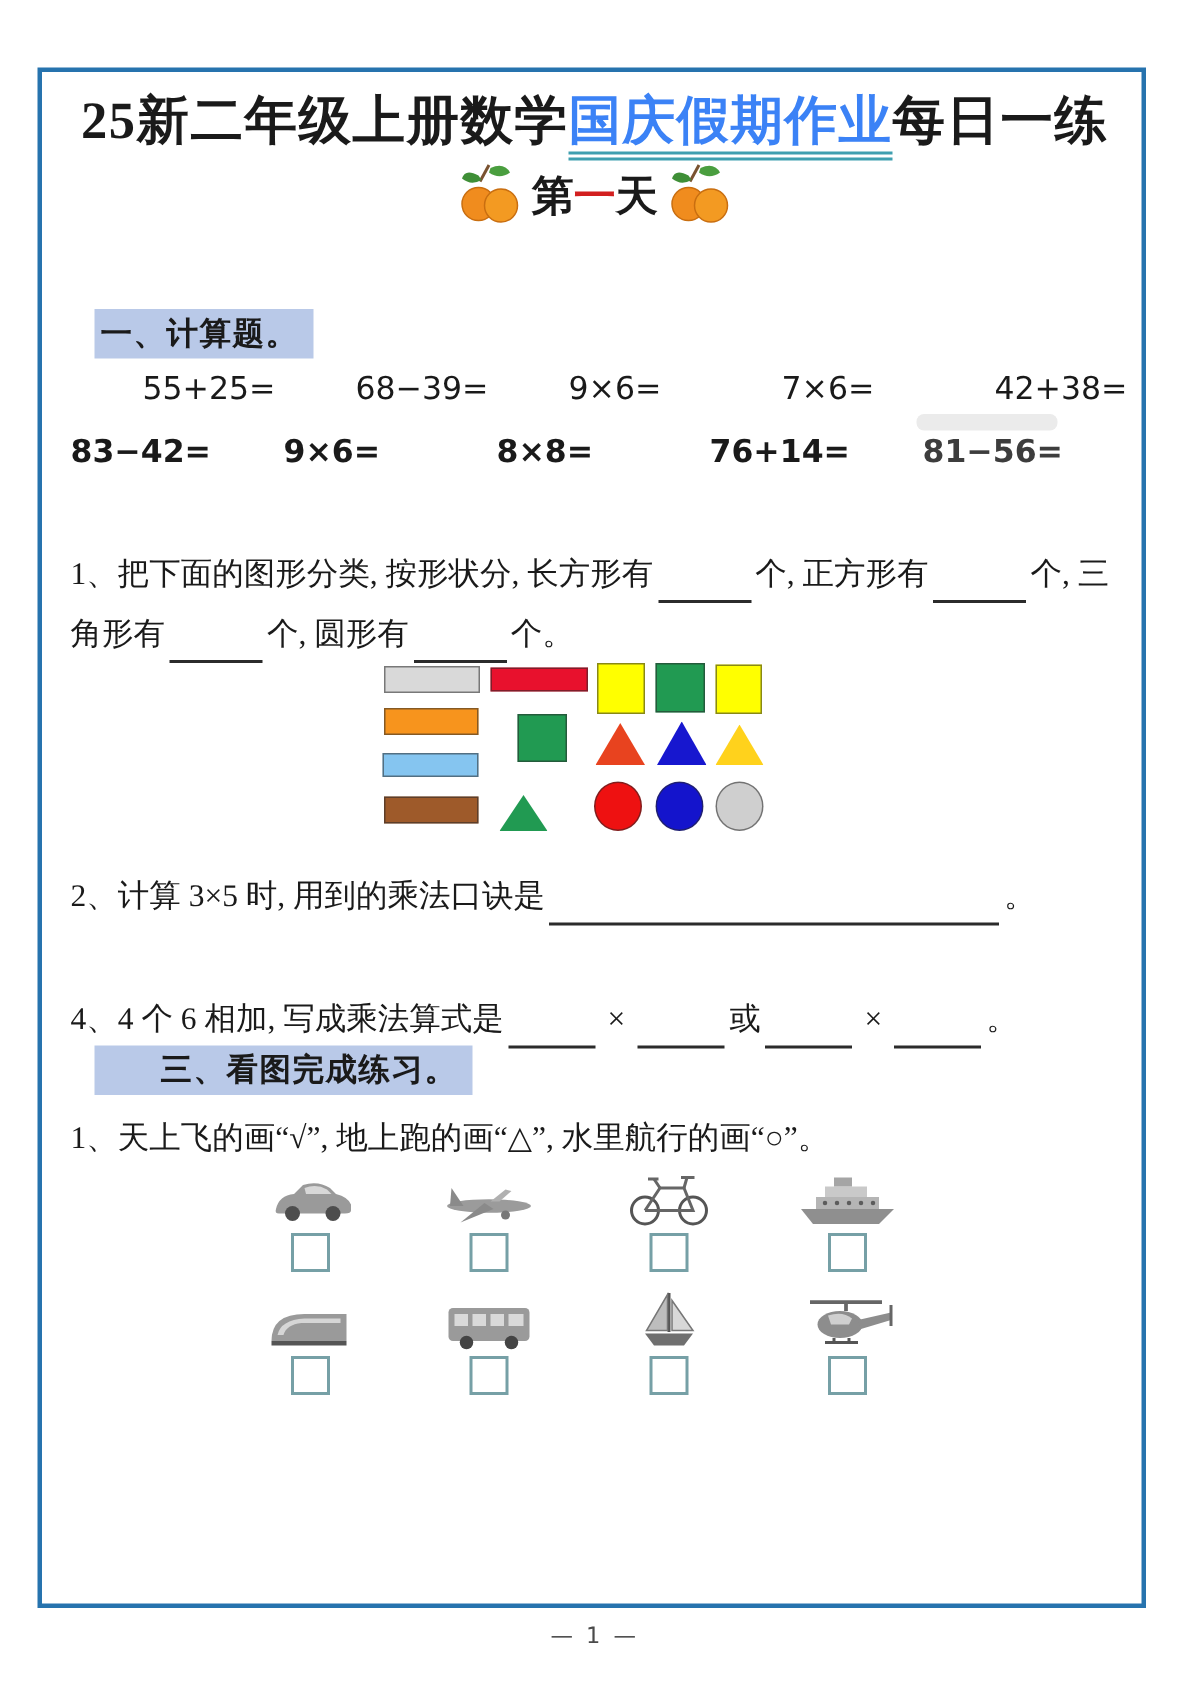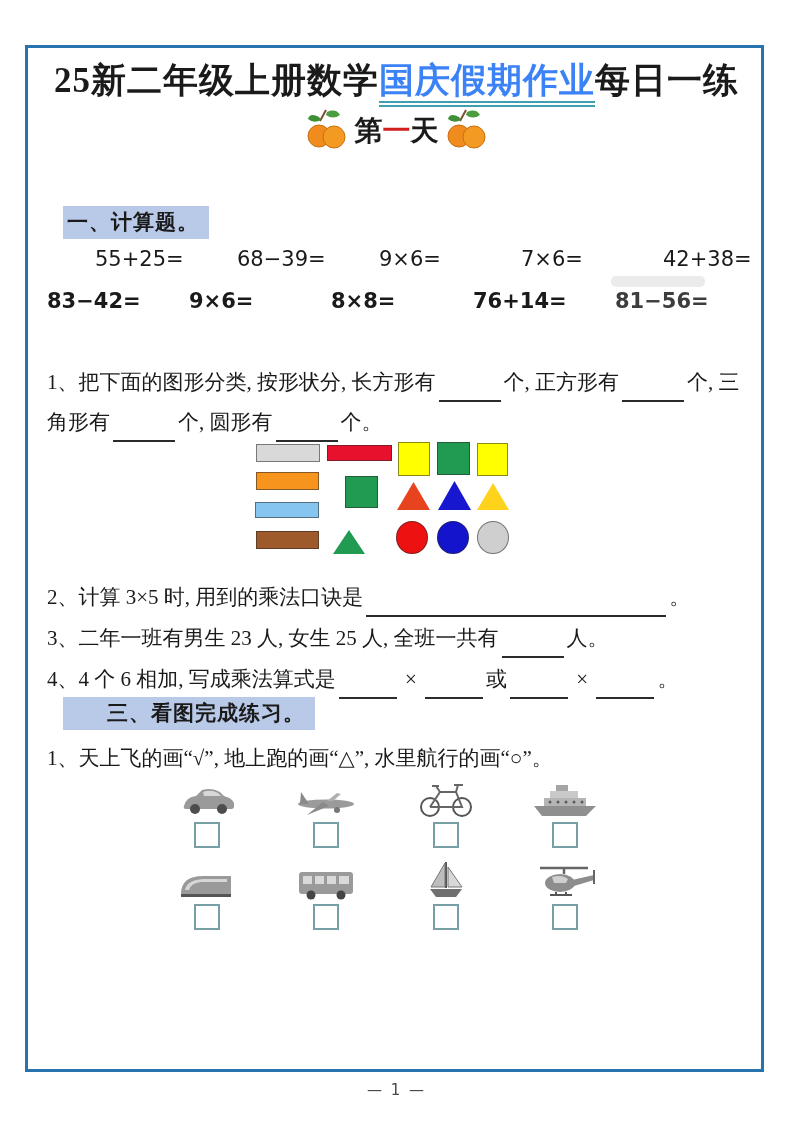--- a/index.html
+++ b/index.html
@@ -127,23 +127,20 @@
     <div class="sh tri sh13" style="background: rgb(33, 154, 82);"></div>
     <div class="sh circ sh14" style="background: rgb(238, 17, 17);"></div>
     <div class="sh circ sh15" style="background: rgb(20, 20, 204);"></div>
     <div class="sh circ sh16" style="background: rgb(207, 207, 207);"></div>
   </div>
 
   <div class="qtext q2">
     <span>2、计算 3×5 时, 用到的乘法口诀是</span><span class="blank long"></span><span>。</span>
   </div>
 
-  <div class="qtext q3">
-    <span>3、二年一班有男生 23 人, 女生 25 人, 全班一共有</span><span class="blank"></span><span>人。</span>
-  </div>
 
   <div class="qtext q4">
     <span>4、4 个 6 相加, 写成乘法算式是</span><span class="blank b4"></span> <span>×</span> <span class="blank b4"></span><span>或</span><span class="blank b4"></span> <span>×</span> <span class="blank b4"></span><span>。</span>
   </div>
 
   <div class="sechead h3">三、看图完成练习。</div>
 
   <div class="qtext q5">1、天上飞的画“√”, 地上跑的画“△”, 水里航行的画“○”。</div>
 
   <div class="vgrid">

